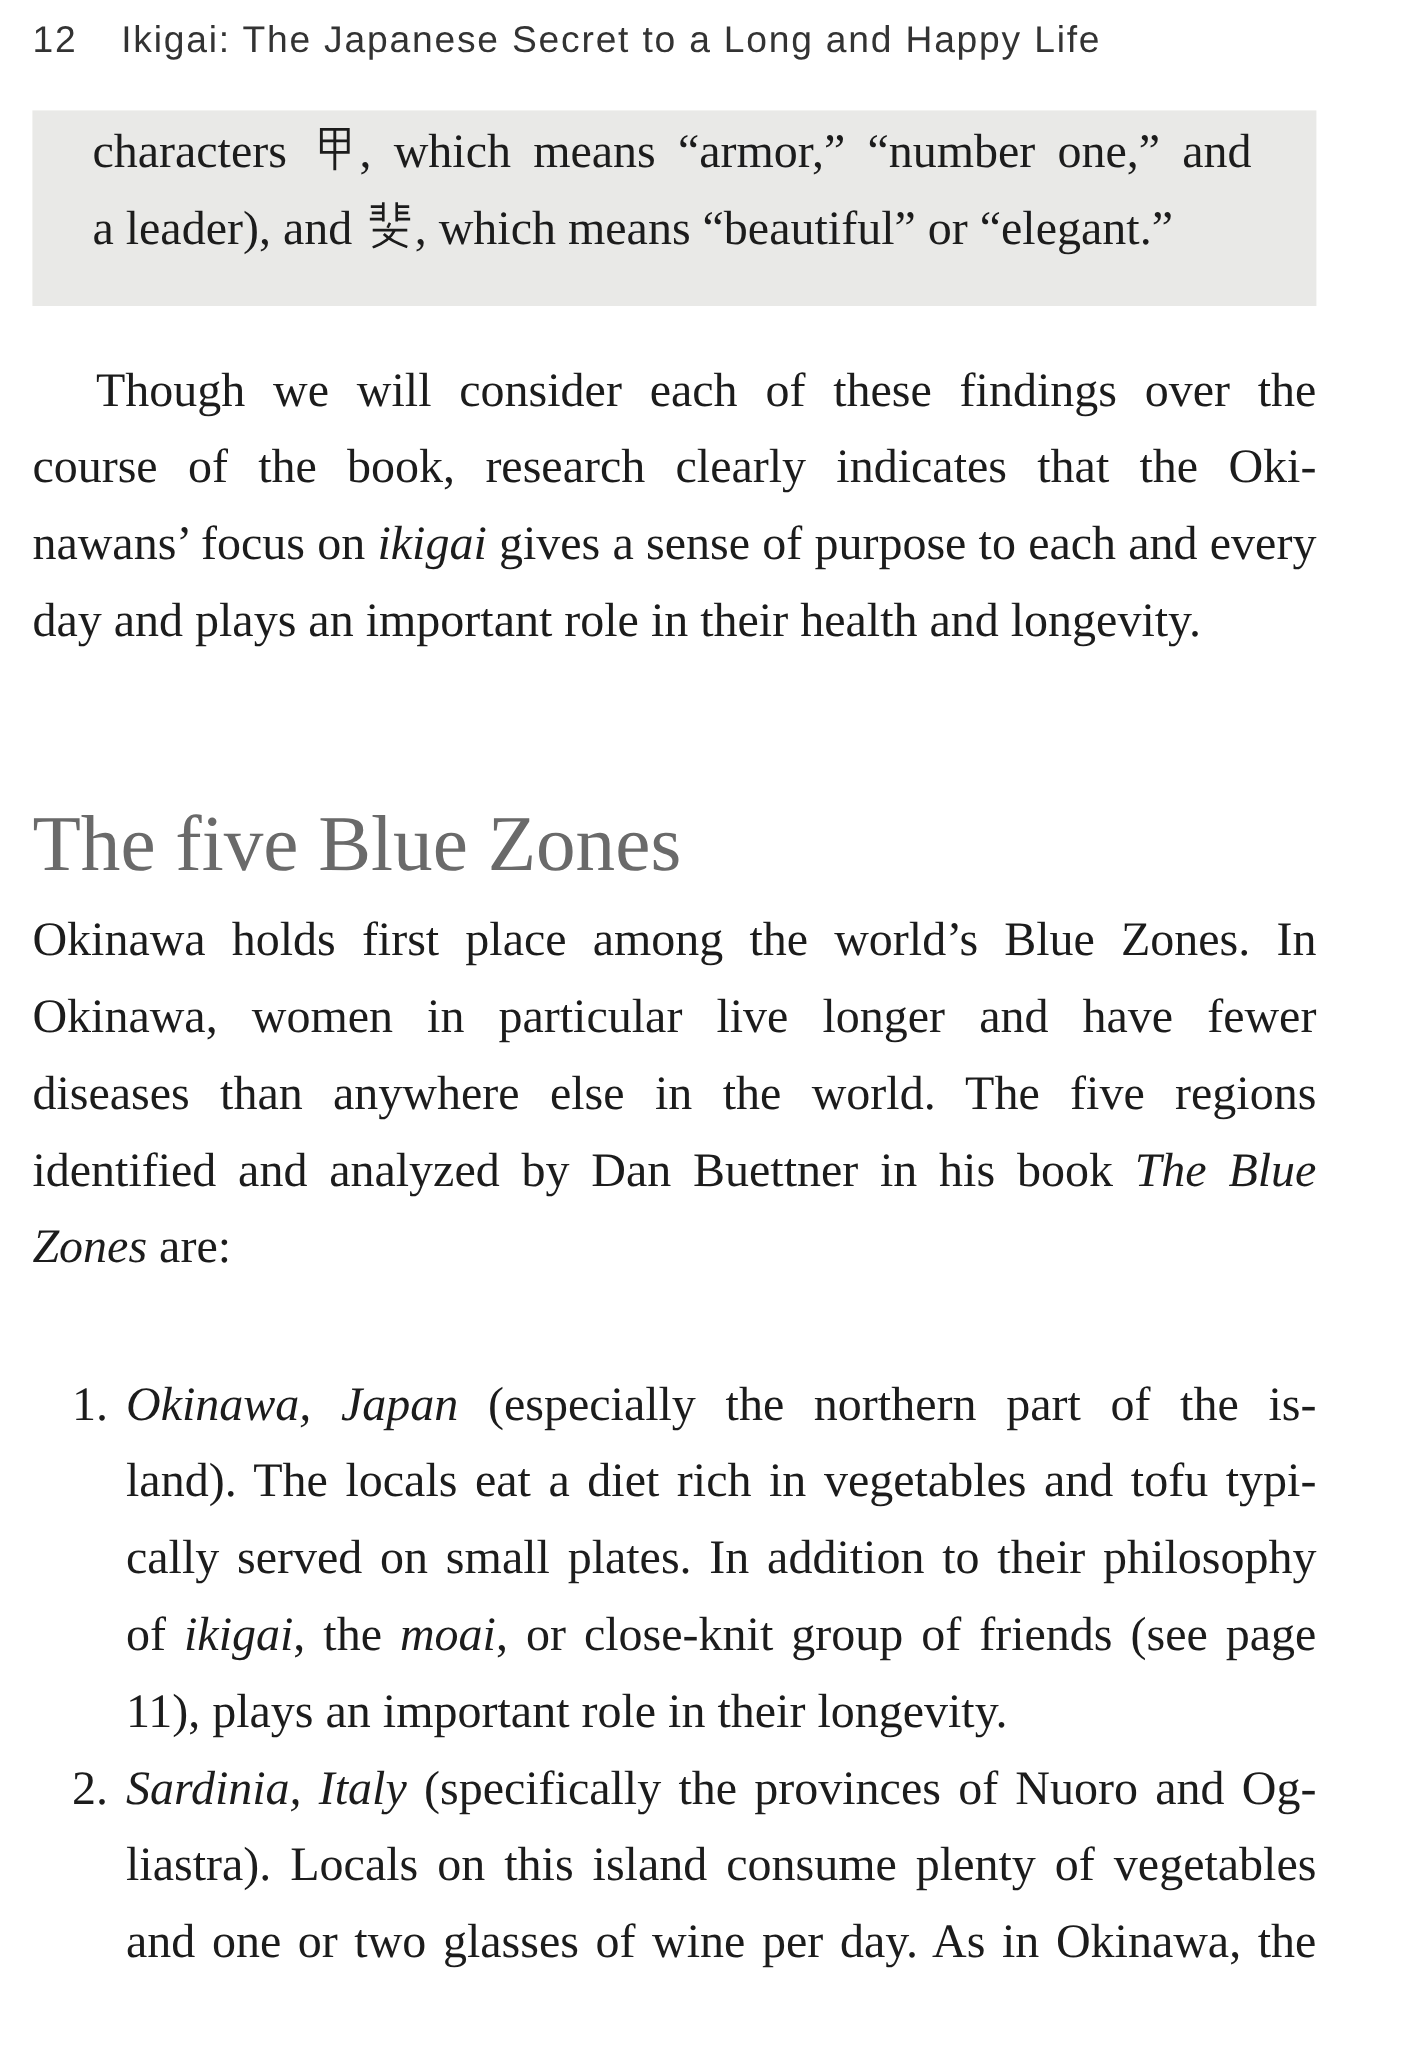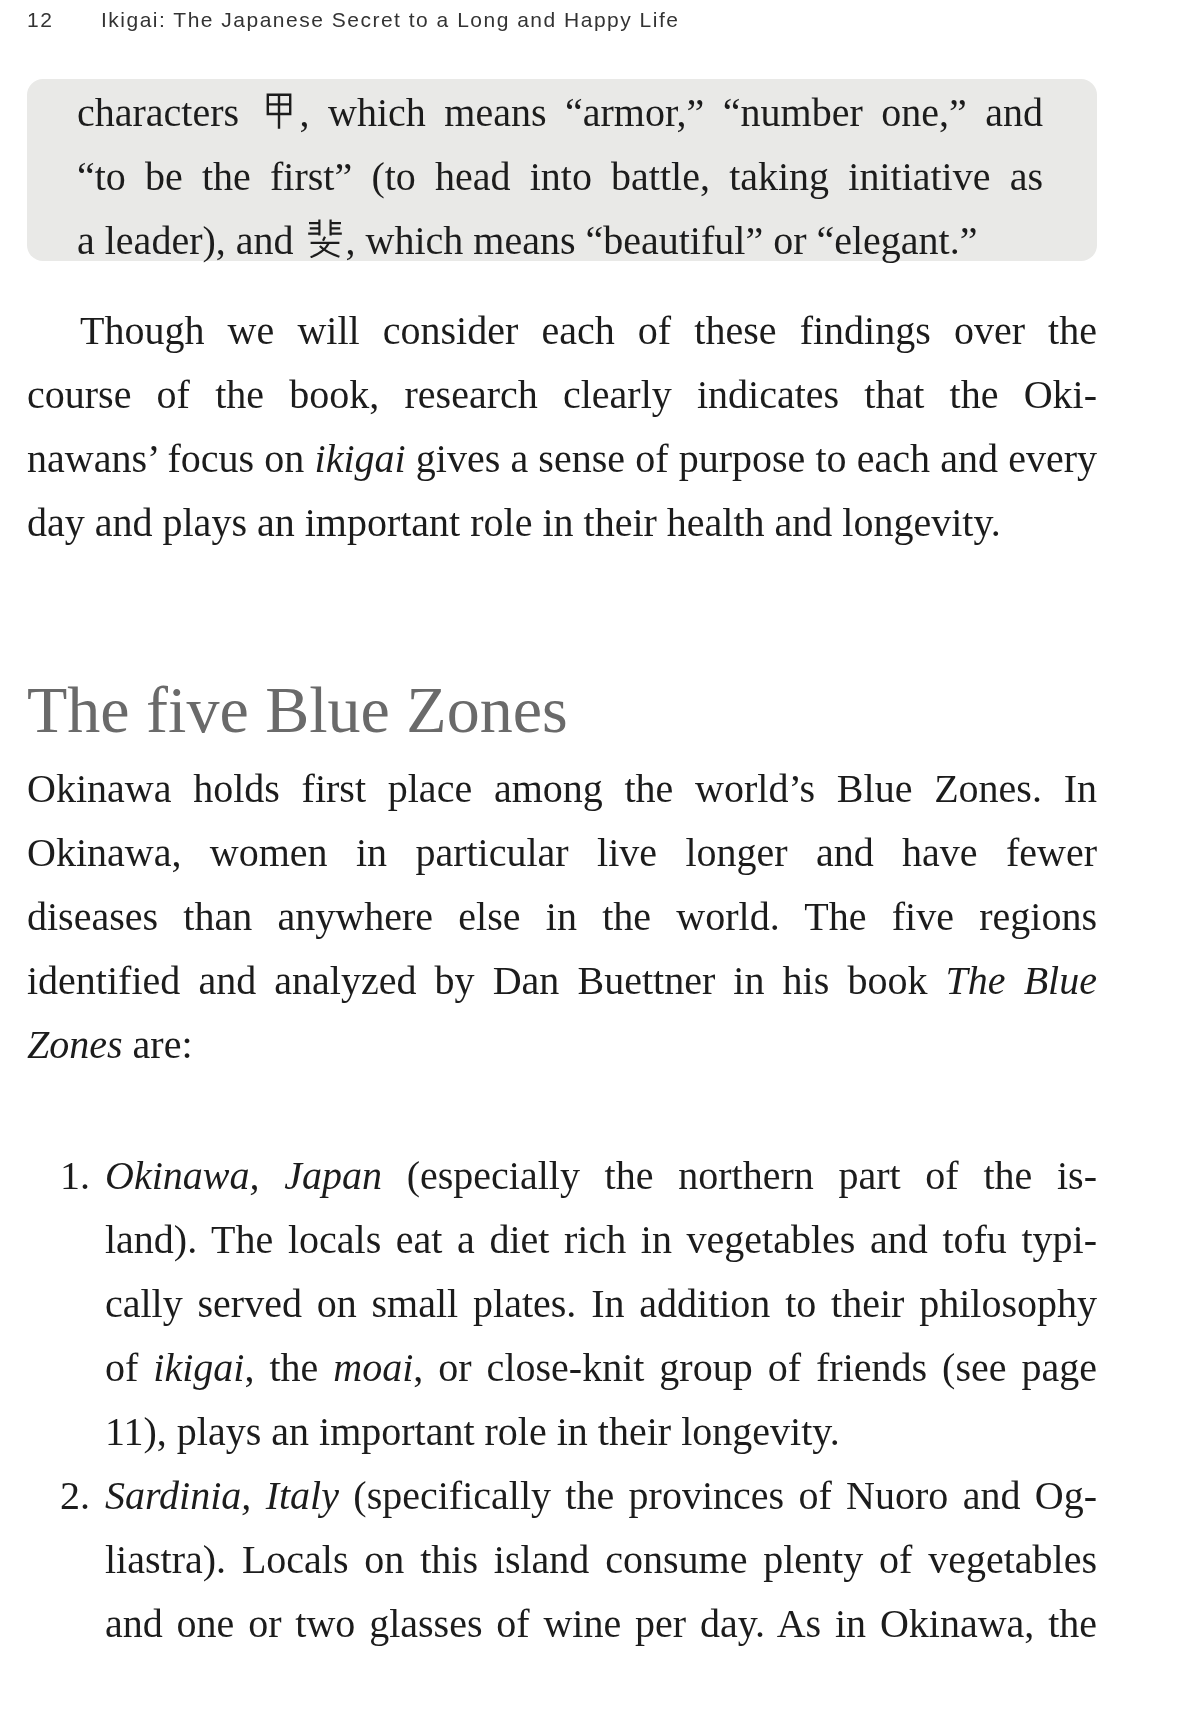--- a/index.html
+++ b/index.html
@@ -7,38 +7,37 @@
     position:relative;
     width:1179px;height:1717px;
     box-sizing:border-box;
     padding:0 82px 0 27px;
     overflow:hidden;
     background:var(--page-bg,#ffffff);
     color:var(--body-text,#1c1c1c);
     font-family:"Liberation Serif",serif;
   }
   .page-header{
-    margin-top:2px;
+    margin-top:15px;
     display:flex;align-items:flex-end;
     font-family:"Liberation Sans",sans-serif;
     font-weight:300;
-    font-size:21px;
+    font-size:31px;
     letter-spacing:1.5px;
     line-height:36px;
     color:var(--header-text,#333333);
   }
   .page-number{display:inline-block;width:74px;}
   .book-title{white-space:nowrap;}
   .quote-box{
     margin-top:41px;
-    height:182px;
+    height:163px;
     box-sizing:border-box;
     padding:2px 54px 0 50px;
     background:var(--quote-box-bg,#e9e9e7);
-    border-radius:16px;
   }
   .line{
     font-size:40px;
     line-height:64px;
     white-space:nowrap;
   }
   .lt{white-space:nowrap;}
   .line.ind{padding-left:53px;}
   .para-1{margin-top:38px;}
   .section-heading{
@@ -70,21 +69,20 @@
 
   <div class="page-header">
     <span class="page-number">12</span>
     <span class="book-title">Ikigai: The Japanese Secret to a Long and Happy Life</span>
   </div>
 
   <div class="quote-box">
       <div class="line"><span class="lt" style="word-spacing: 8.47768px;">characters <svg class="kanji" viewBox="0 0 100 100">
             <path d="M22 12 H78 V60 H22 Z M22 36 H78 M50 12 V97" fill="none" stroke="currentColor" stroke-width="6"></path>
           </svg>, which means “armor,” “number one,” and</span></div>
-      <div class="line"><span class="lt" style="word-spacing: 9.18125px;">“to be the first” (to head into battle, taking initiative as</span></div>
       <div class="line"><span class="lt">a leader), and <svg class="kanji" viewBox="0 0 100 100">
             <path d="M36 4 V44 M64 4 V44 M36 13 H10 M36 26 H12 M36 39 H8 M64 13 H90 M64 26 H88 M64 39 H92 M50 47 L45 57 M14 62 H86 M60 62 C53 76 37 90 14 98 M37 70 C49 82 66 90 86 97" fill="none" stroke="currentColor" stroke-width="5.5"></path>
           </svg>, which means “beautiful” or “elegant.”</span></div>
     </div>
 
   <div class="para-1">
       <div class="line ind"><span class="lt" style="word-spacing: 13.151px;">Though we will consider each of these findings over the</span></div>
       <div class="line"><span class="lt" style="word-spacing: 15.2274px;">course of the book, research clearly indicates that the Oki-</span></div>
       <div class="line"><span class="lt" style="word-spacing: 0.183594px;">nawans’ focus on <i>ikigai</i> gives a sense of purpose to each and every</span></div>
       <div class="line"><span class="lt">day and plays an important role in their health and longevity.</span></div>

